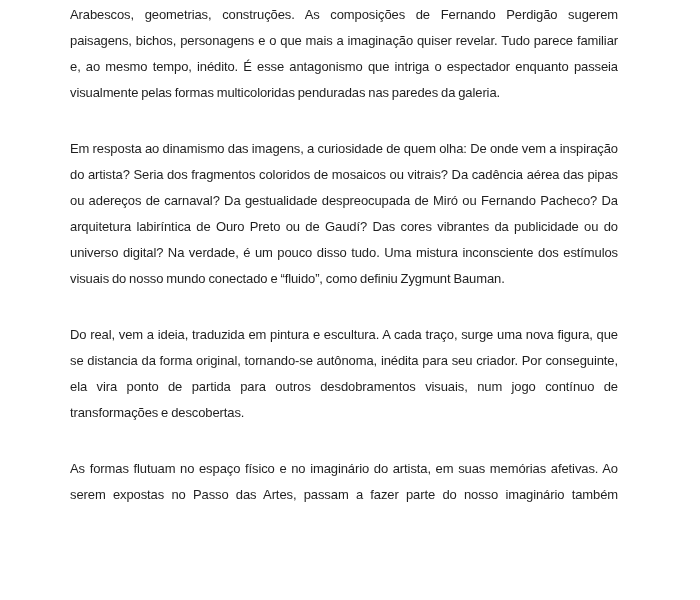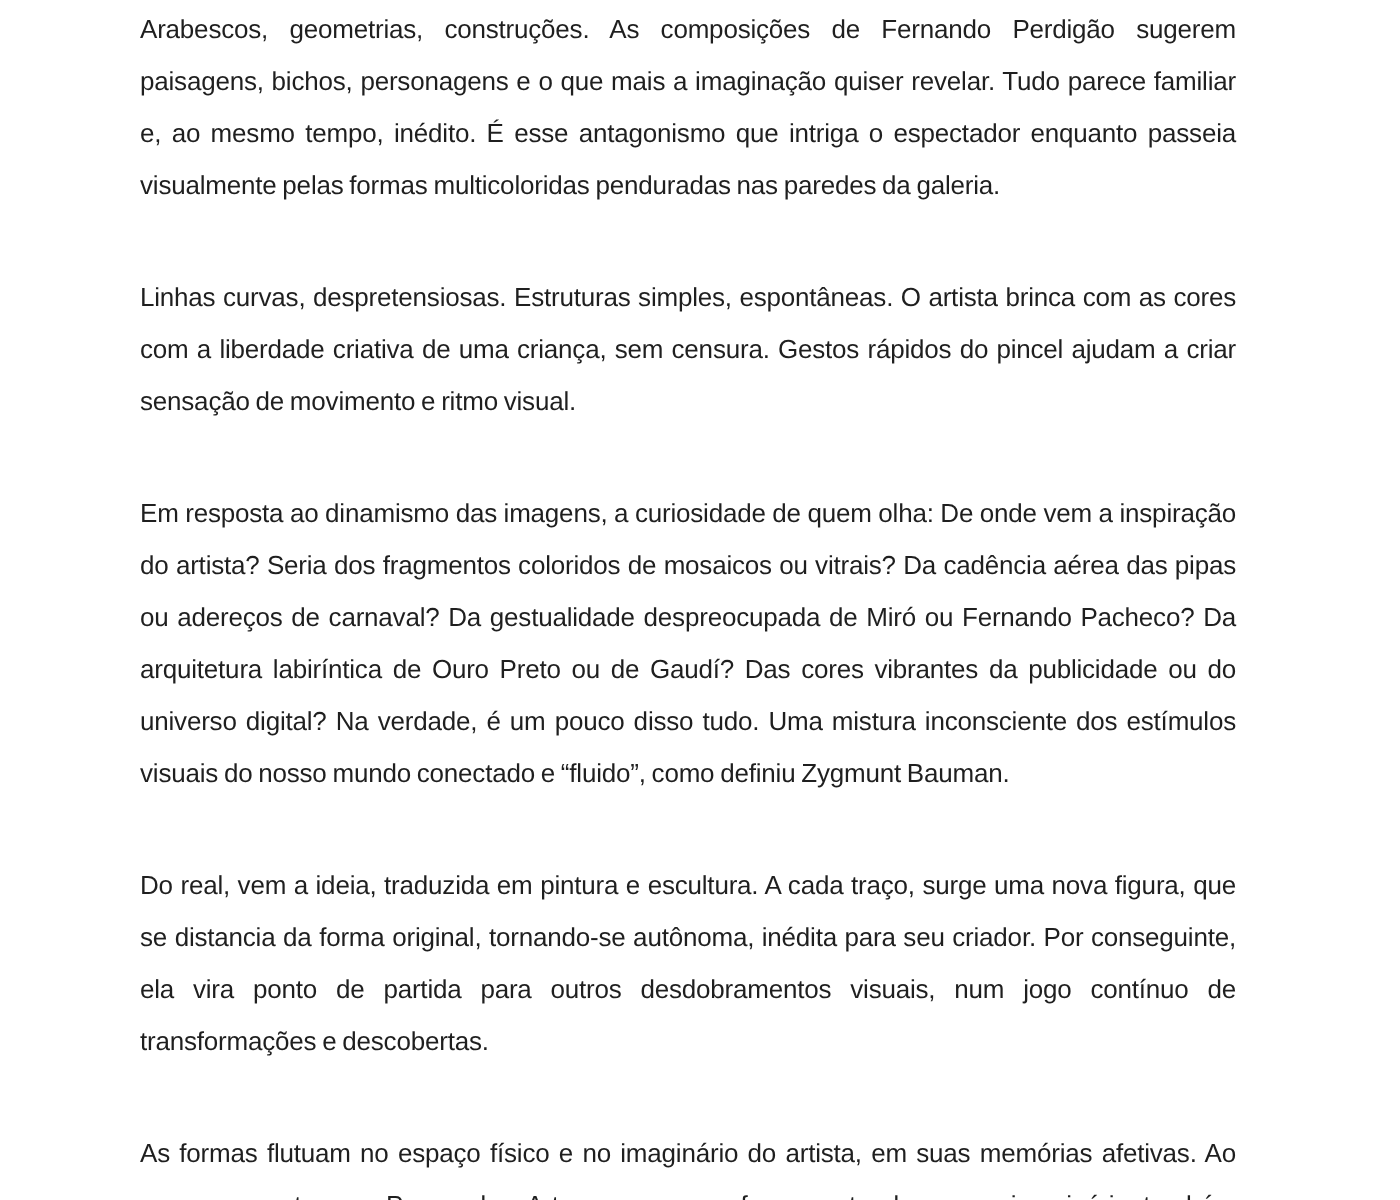--- a/index.html
+++ b/index.html
@@ -34,17 +34,16 @@
   .para-continued {
     text-align-last: justify;
     margin-bottom: 0;
   }
 </style>
 </head>
 <body>
 
 <div class="page">
   <p class="para">Arabescos, geometrias, construções. As composições de Fernando Perdigão sugerem paisagens, bichos, personagens e o que mais a imaginação quiser revelar. Tudo parece familiar e, ao mesmo tempo, inédito. É esse antagonismo que intriga o espectador enquanto passeia visualmente pelas formas multicoloridas penduradas nas paredes da galeria.</p>
-  <p class="para">Linhas curvas, despretensiosas. Estruturas simples, espontâneas. O artista brinca com as cores com a liberdade criativa de uma criança, sem censura. Gestos rápidos do pincel ajudam a criar sensação de movimento e ritmo visual.</p>
   <p class="para">Em resposta ao dinamismo das imagens, a curiosidade de quem olha: De onde vem a inspiração do artista? Seria dos fragmentos coloridos de mosaicos ou vitrais? Da cadência aérea das pipas ou adereços de carnaval? Da gestualidade despreocupada de Miró ou Fernando Pacheco? Da arquitetura labiríntica de Ouro Preto ou de Gaudí? Das cores vibrantes da publicidade ou do universo digital? Na verdade, é um pouco disso tudo. Uma mistura inconsciente dos estímulos visuais do nosso mundo conectado e “fluido”, como definiu Zygmunt Bauman.</p>
   <p class="para">Do real, vem a ideia, traduzida em pintura e escultura. A cada traço, surge uma nova figura, que se distancia da forma original, tornando-se autônoma, inédita para seu criador. Por conseguinte, ela vira ponto de partida para outros desdobramentos visuais, num jogo contínuo de transformações e descobertas.</p>
   <p class="para para-continued">As formas flutuam no espaço físico e no imaginário do artista, em suas memórias afetivas. Ao serem expostas no Passo das Artes, passam a fazer parte do nosso imaginário também</p>
 </div>
 
 </body></html>

